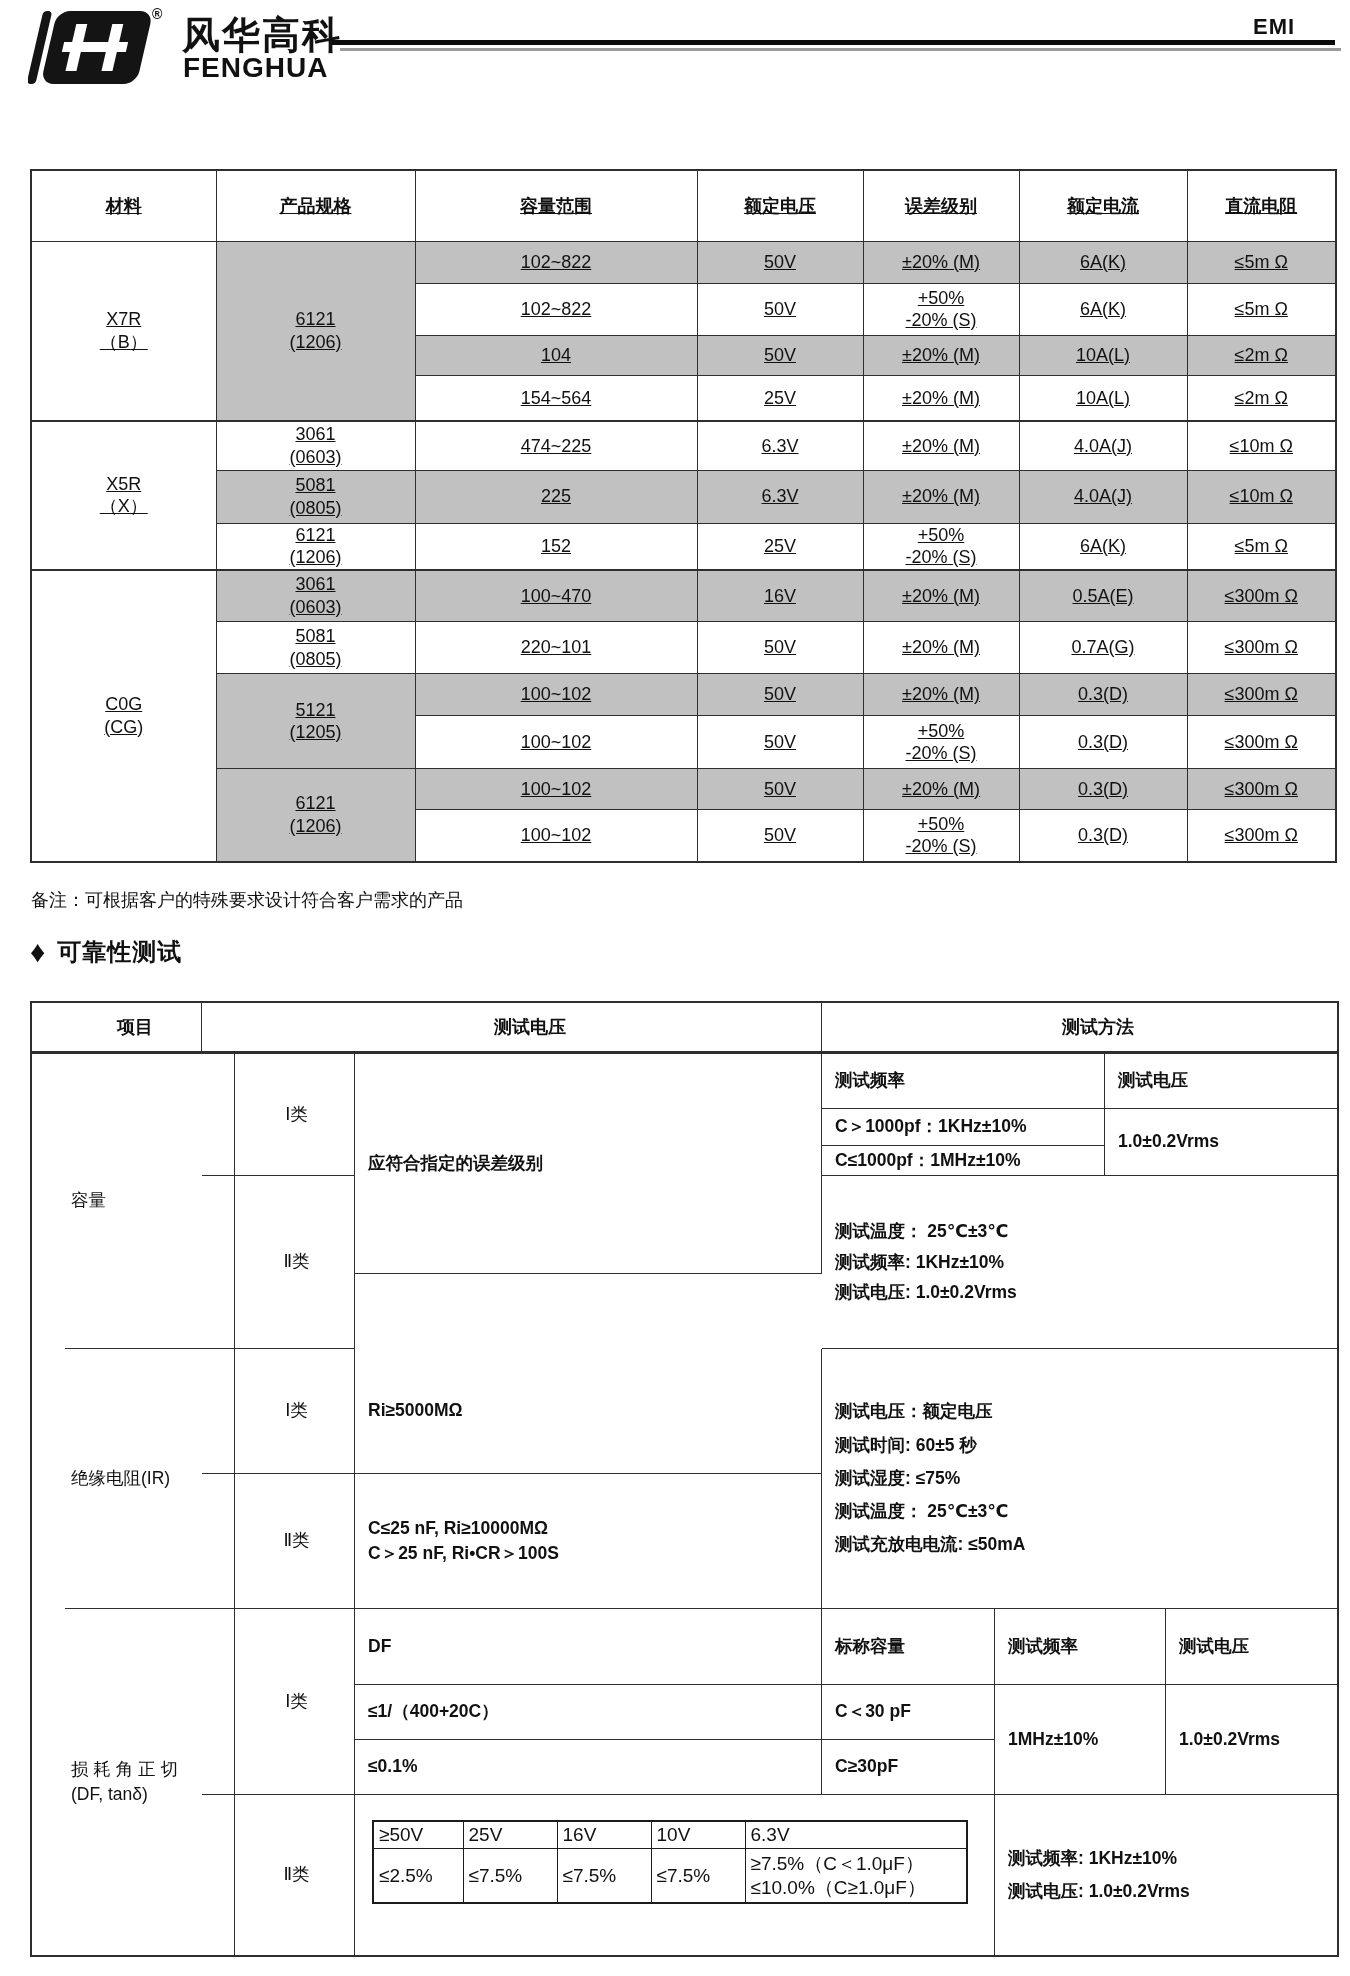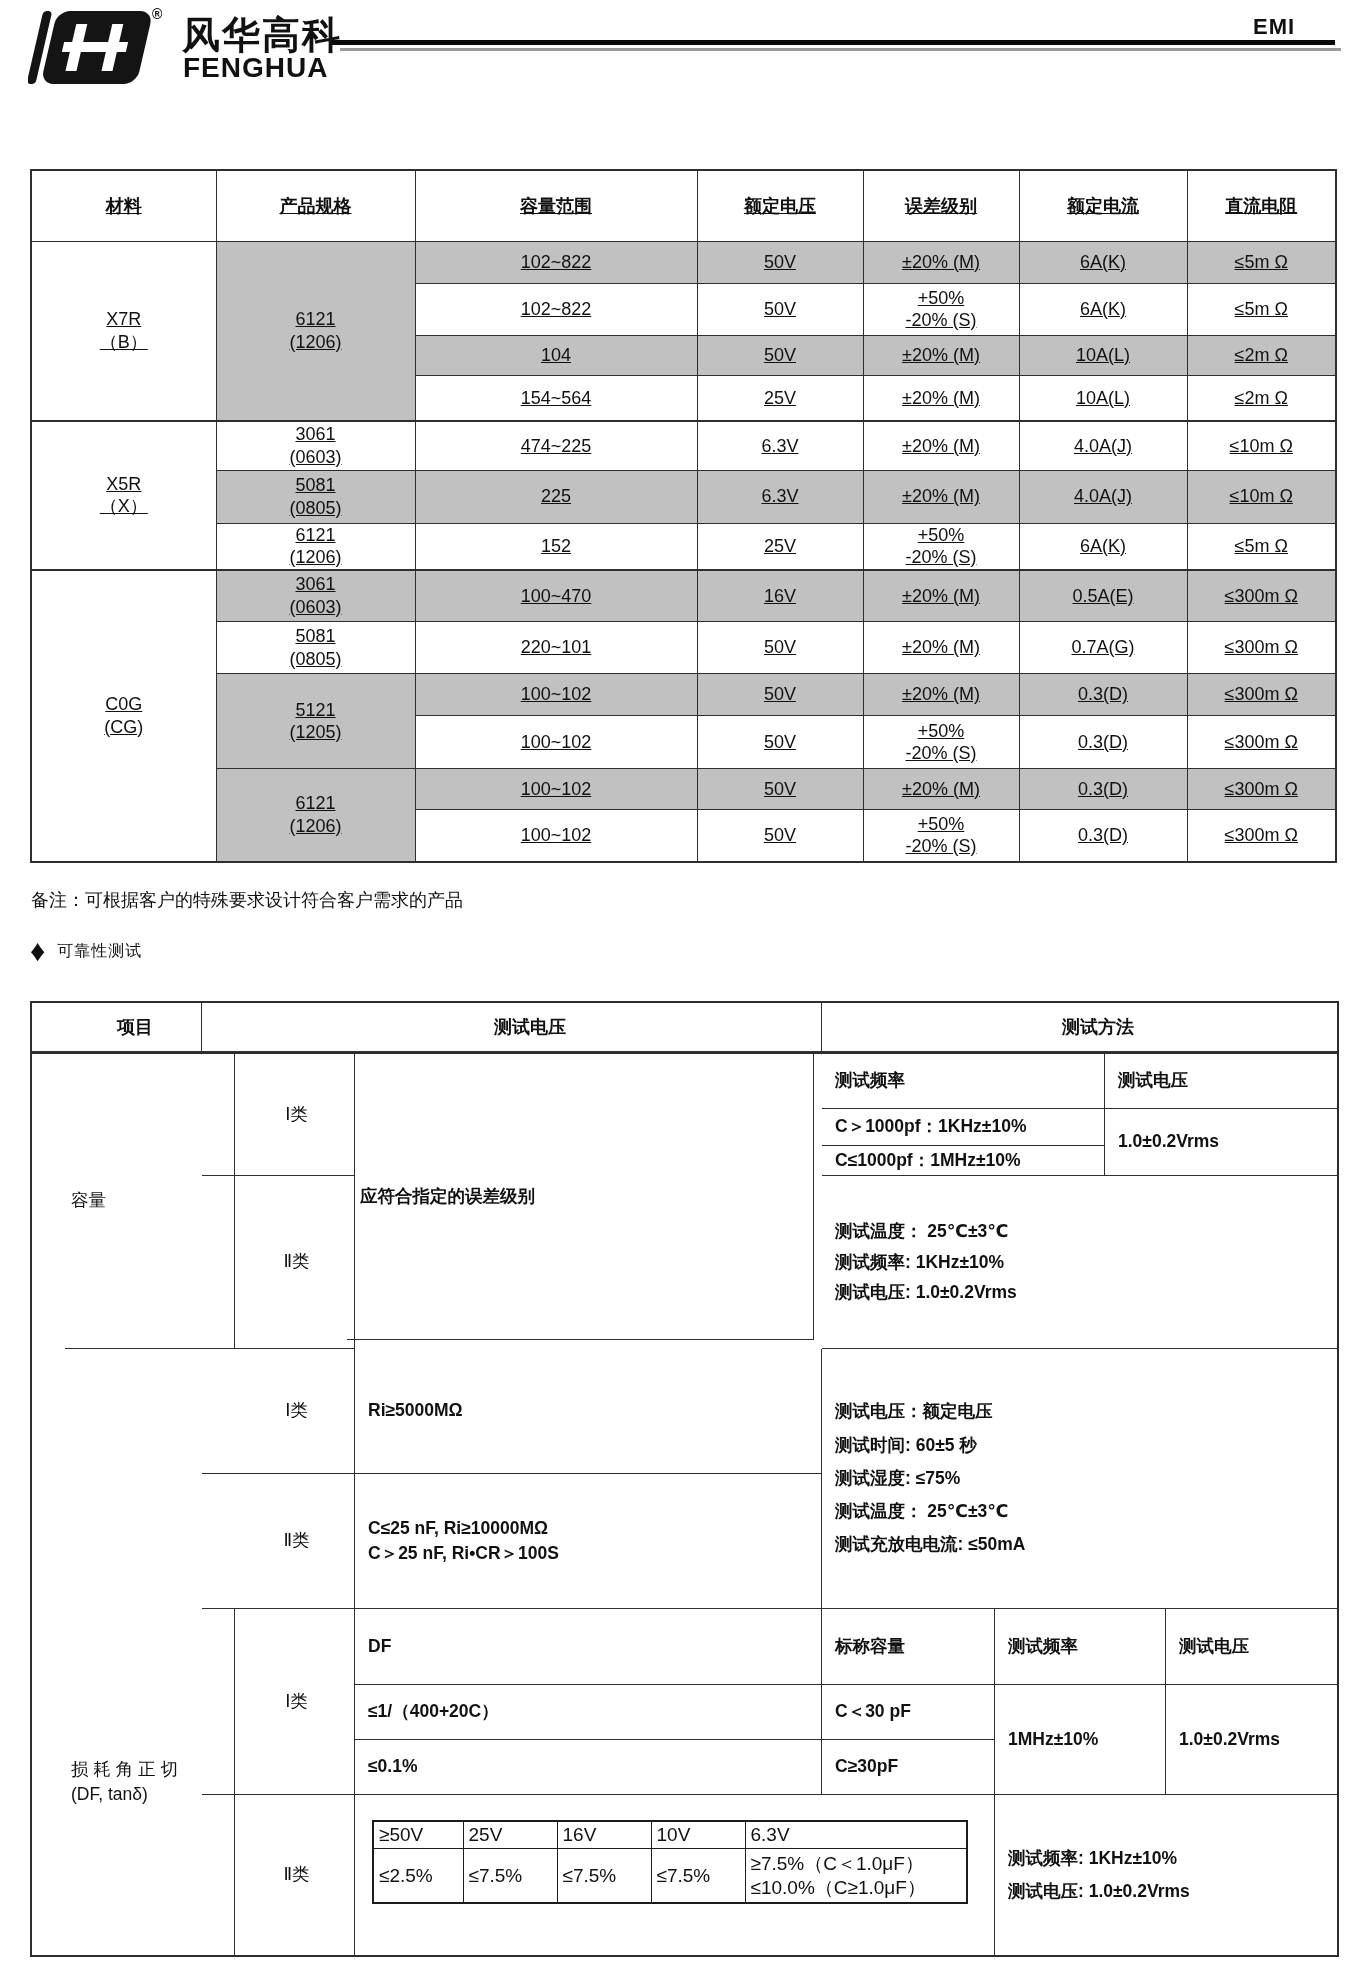--- a/index.html
+++ b/index.html
@@ -18,21 +18,21 @@
            border:2px solid #2e2e2e;text-decoration:underline;}
   table.t1 td{border:1px solid #2e2e2e;text-align:center;vertical-align:middle;
               font-size:18px;padding:0 2px;white-space:pre-line;line-height:1.25;}
   table.t1 td.hd{font-weight:bold;}
   td.gray{background:#c1c1c1;}
   tr.gsep td{border-top-width:2px;}
   
   .note{position:absolute;left:31px;top:888px;font-size:18px;}
   .sec{position:absolute;left:30px;top:936px;display:flex;align-items:center;gap:12px;}
   .sec .bullet{font-size:30px;line-height:30px;}
-  .sec .stitle{font-size:16px;font-weight:normal;letter-spacing:1px;}
+  .sec .stitle{font-size:24px;font-weight:bold;letter-spacing:1px;}
   
   .t2{position:absolute;left:30px;top:1001px;width:1305px;height:952px;
       border:2px solid #2e2e2e;background:#fff;}
   .c{position:absolute;box-sizing:border-box;border-right:1px solid #2e2e2e;border-bottom:1px solid #2e2e2e;
      display:flex;align-items:center;justify-content:flex-start;font-size:17.5px;
      white-space:pre-line;line-height:1.45;padding-left:37px;}
   .cc{justify-content:center;text-align:center;}
   .bold{font-weight:bold;font-size:18px;}
   .hb{border-bottom-width:3px;}
   .nr{border-right:none;}
@@ -216,30 +216,31 @@
 
 <div class="t2">
 
   <div class="c cc bold hb" style="left:0;top:0;width:170px;height:51px">项目</div>
   <div class="c cc bold hb" style="left:170px;top:0;width:620px;height:51px">测试电压</div>
   <div class="c cc bold hb nr" style="left:790px;top:0;width:515px;height:51px">测试方法</div>
 
   <div class="c p6" style="left:0;top:51px;width:170px;height:295px">容量</div>
   <div class="c cc" style="left:170px;top:51px;width:153px;height:122px">Ⅰ类</div>
   <div class="c cc" style="left:170px;top:173px;width:153px;height:173px">Ⅱ类</div>
-  <div class="c p13" style="left:315px;top:51px;width:467px;height:286px">应符合指定的误差级别</div>
+  <div class="c p13" style="left:323px;top:51px;width:467px;height:220px">应符合指定的误差级别</div>
   <div class="c p13" style="left:790px;top:51px;width:283px;height:55px">测试频率</div>
   <div class="c p13 nr" style="left:1073px;top:51px;width:232px;height:55px">测试电压</div>
   <div class="c p13" style="left:790px;top:106px;width:283px;height:37px">C＞1000pf：1KHz±10%</div>
   <div class="c p13" style="left:790px;top:143px;width:283px;height:30px">C≤1000pf：1MHz±10%</div>
   <div class="c p13 nr" style="left:1073px;top:106px;width:232px;height:67px">1.0±0.2Vrms</div>
   <div class="c p13 nr lh175" style="left:790px;top:173px;width:515px;height:173px">测试温度：  25℃±3℃
 测试频率: 1KHz±10%
 测试电压: 1.0±0.2Vrms</div>
 
+  <div class="c p6" style="left:0;top:346px;width:170px;height:260px">绝缘电阻(IR)</div>
   <div class="c cc" style="left:170px;top:346px;width:153px;height:125px">Ⅰ类</div>
   <div class="c p13" style="left:323px;top:346px;width:467px;height:125px">Ri≥5000MΩ</div>
   <div class="c cc" style="left:170px;top:471px;width:153px;height:135px">Ⅱ类</div>
   <div class="c p13" style="left:323px;top:471px;width:467px;height:135px">C≤25 nF, Ri≥10000MΩ
 C＞25 nF, Ri•CR＞100S</div>
   <div class="c p13 nr lh19" style="left:790px;top:346px;width:515px;height:260px">测试电压：额定电压
 测试时间: 60±5 秒
 测试湿度: ≤75%
 测试温度：  25℃±3℃
 测试充放电电流: ≤50mA</div>

